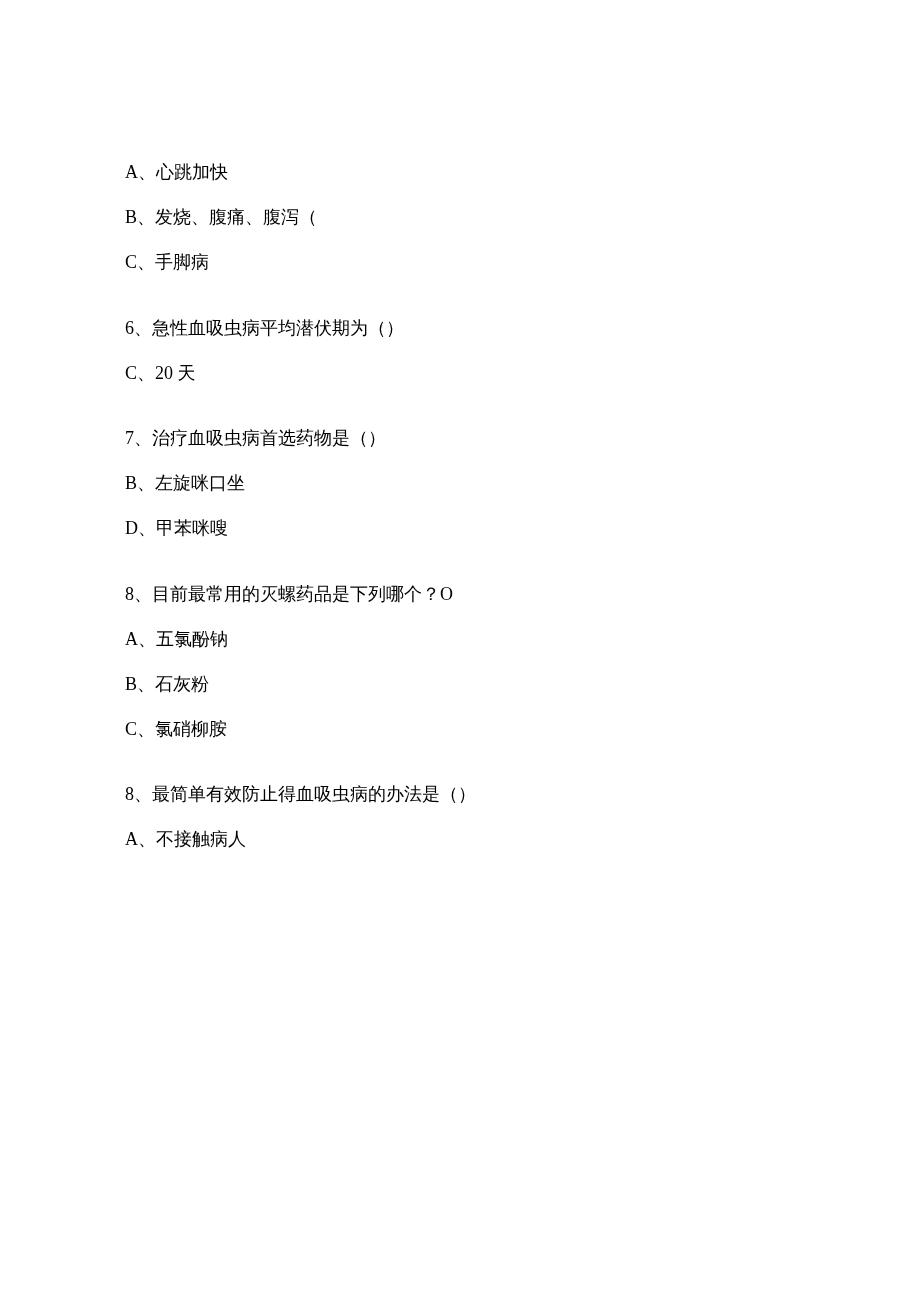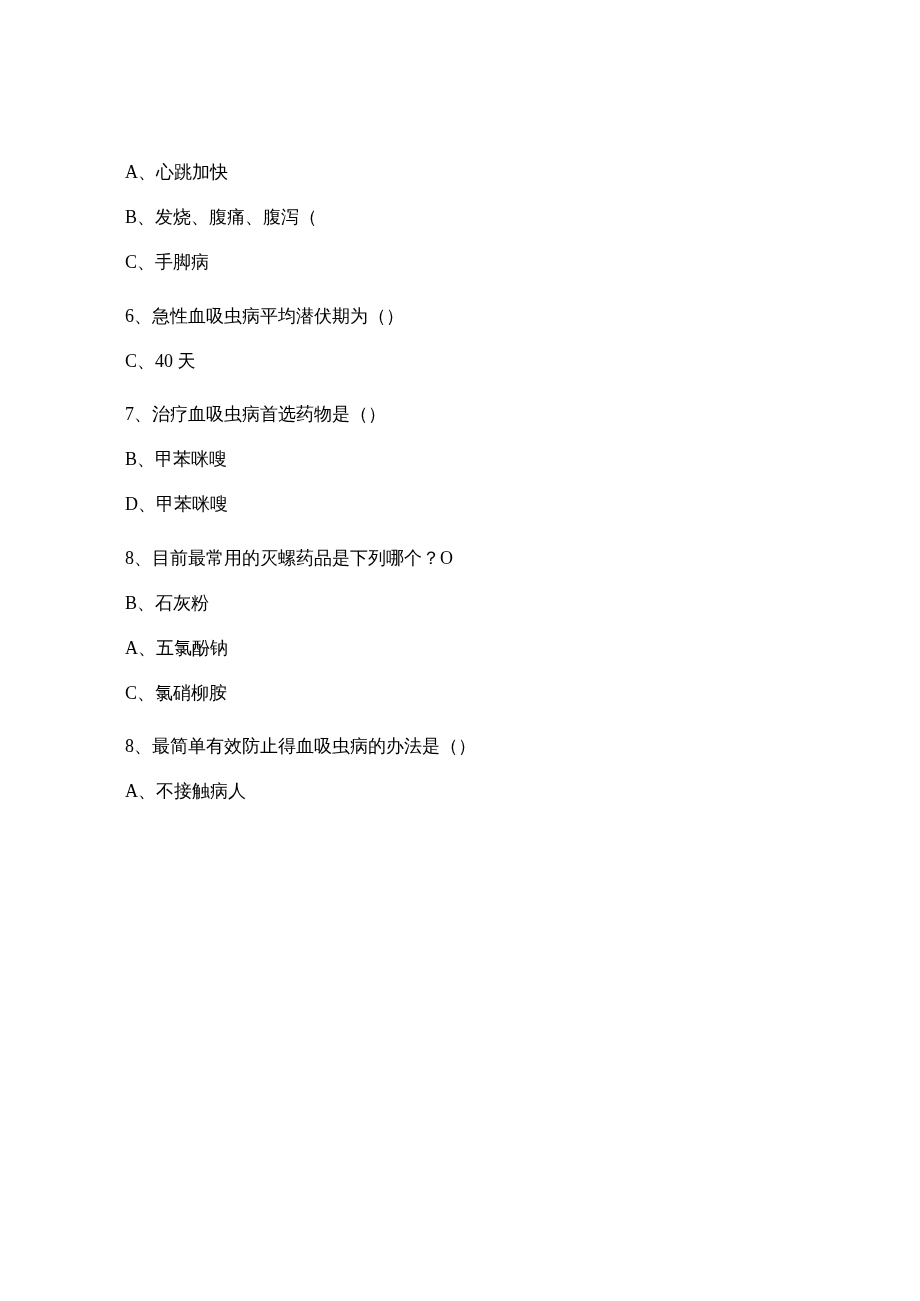--- a/index.html
+++ b/index.html
@@ -16,34 +16,34 @@
       color: #000000;
       padding-top: 160px;
       padding-left: 125px;
       padding-right: 100px;
       line-height: 1.4;
     }
     .line {
       margin-bottom: 20px;
     }
     .question-start {
-      margin-top: 28px;
+      margin-top: 40px;
     }
   </style>
 </head>
 <body>
 
 <div id="content">
     <div class="line">A、心跳加快</div>
     <div class="line">B、发烧、腹痛、腹泻（</div>
     <div class="line">C、手脚病</div>
     <div class="line question-start">6、急性血吸虫病平均潜伏期为（）</div>
-    <div class="line">C、40 天</div>
+    <div class="line">C、20 天</div>
     <div class="line question-start">7、治疗血吸虫病首选药物是（）</div>
-    <div class="line">B、甲苯咪嗖</div>
+    <div class="line">B、左旋咪口坐</div>
     <div class="line">D、甲苯咪嗖</div>
     <div class="line question-start">8、目前最常用的灭螺药品是下列哪个？O</div>
+    <div class="line">A、五氯酚钠</div>
     <div class="line">B、石灰粉</div>
-    <div class="line">A、五氯酚钠</div>
     <div class="line">C、氯硝柳胺</div>
     <div class="line question-start">8、最简单有效防止得血吸虫病的办法是（）</div>
     <div class="line">A、不接触病人</div>
   </div>
 
 </body></html>

